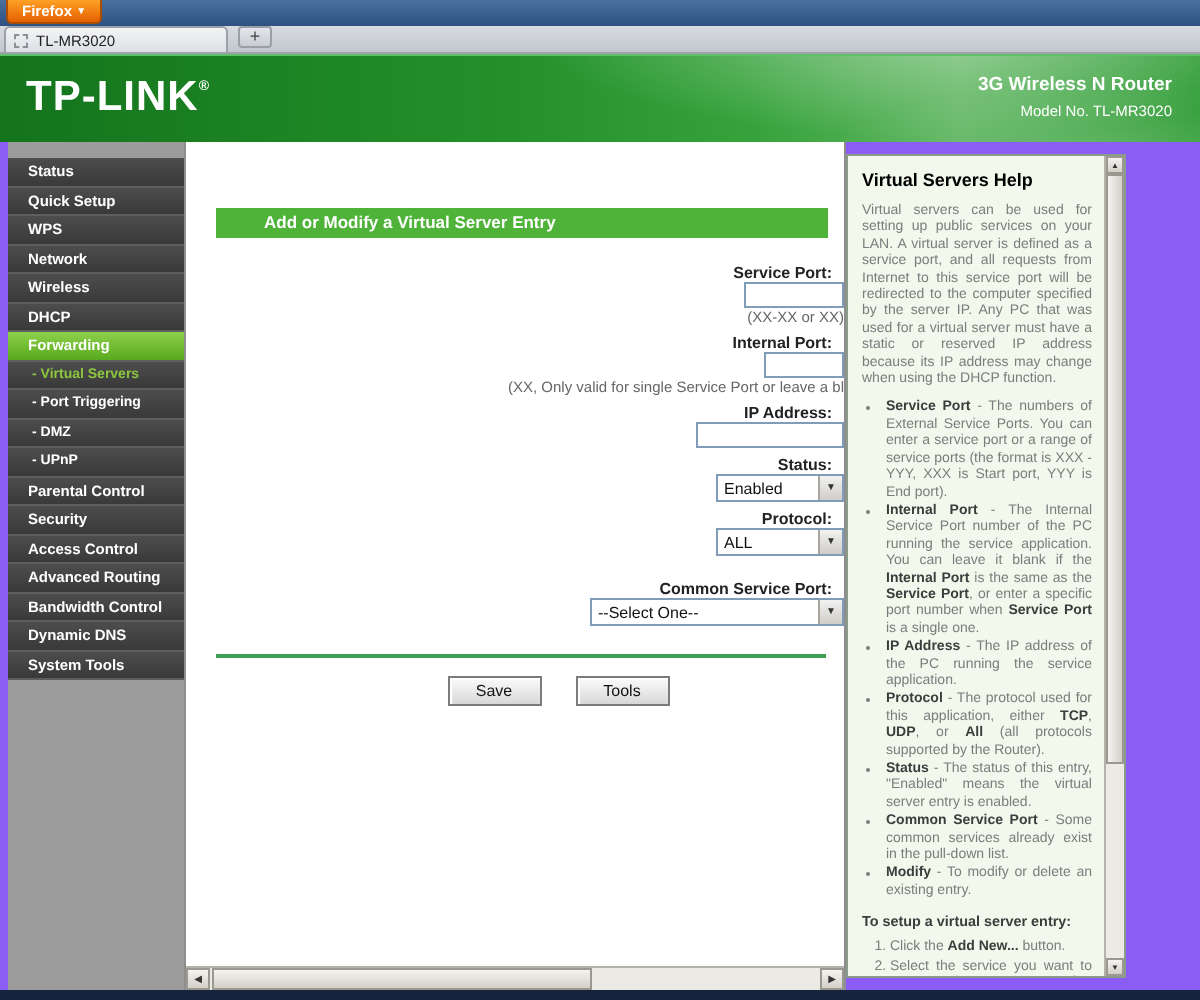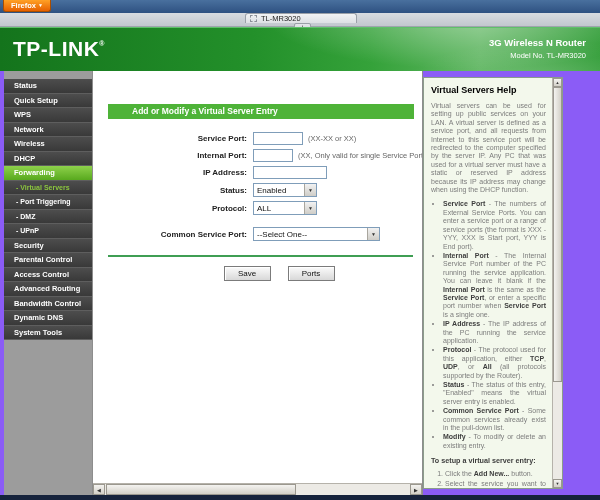--- a/index.html
+++ b/index.html
@@ -8,21 +8,21 @@
 
   
   .titlebar { height:13px; background:linear-gradient(to bottom,#49709e,#2e5181);
     position:relative; }
   .ff-btn { position:absolute; left:3px; top:0; height:12px; padding:0 7px;
     background:linear-gradient(to bottom,#ffa126,#e66000);
     border:1px solid #a94e00; border-top:none; border-radius:0 0 3px 3px;
     color:#fff; font-size:7.5px; font-weight:bold; line-height:11px; cursor:pointer; }
   .ff-btn .car { font-size:5px; vertical-align:1px; }
   .tabbar { height:14px; background:linear-gradient(to bottom,#d8dce1,#c2c7ce);
-    border-bottom:1px solid #9ea4ac; display:flex; align-items:center;flex-direction:column; }
+    border-bottom:1px solid #9ea4ac; display:flex; align-items:flex-start; }
   .tab { width:112px; height:13px; margin-left:2px; display:flex; align-items:center;
     background:linear-gradient(to bottom,#f2f3f5,#dde0e4);
     border:1px solid #9aa0a8; border-bottom:none; border-radius:3px 3px 0 0;
     padding:0 4px; font-size:7.5px; color:#222; }
   .favicon { width:7px; height:7px; border:1px dashed #8b9099; margin-right:4px; flex:none; }
   .newtab { width:17px; height:11px; margin-left:5px; margin-bottom:1px;
     background:linear-gradient(to bottom,#e3e6ea,#c8ccd2); border:1px solid #9aa0a8;
     border-radius:2px; font-size:9px; line-height:9px; text-align:center; color:#444; cursor:pointer; }
 
   
@@ -51,21 +51,21 @@
   .menu-item.sub { font-size:7px; padding-left:12px; }
   .menu-item.active { background:linear-gradient(to bottom,#8ed14b,#58a91e); }
   .menu-item.sub.selected { color:#8cc63f; }
 
   
   .main { width:331px; flex:none; background:#fff; border-left:1px solid #8d8d8d;
     border-right:1px solid #8d8d8d; position:relative; overflow:hidden; white-space:nowrap; }
   .form-title { margin:33px 8px 0 15px; height:15px; line-height:15px;
     background:#4eb338; color:#fff; font-size:8.5px; font-weight:bold; padding-left:24px; }
   .form-area { margin-top:13px; }
-  .form-row { display:flex; align-items:center; margin-bottom:4px; }
+  .form-row { display:flex; align-items:flex-end; margin-bottom:4px;flex-direction:column; }
   .f-label { width:160px; flex:none; text-align:right; padding-right:6px;
     font-size:8px; font-weight:bold; color:#222; }
   .f-input { height:13px; border:1px solid #7f9db9; font-size:8px; padding:0 2px;
     font-family:inherit; }
   .w48{width:50px;} .w38{width:40px;} .w72{width:74px;}
   .f-hint { font-size:7.5px; color:#666; margin-left:5px; }
   .select { height:14px; background:#fff; border:1px solid #7f9db9; display:flex;
     align-items:center; justify-content:space-between; cursor:pointer; }
   .sel-62{width:64px;} .sel-125{width:127px;}
   .sel-text { font-size:8px; color:#111; padding-left:3px; }
@@ -140,22 +140,22 @@
     <div class="menu-item">Quick Setup</div>
     <div class="menu-item">WPS</div>
     <div class="menu-item">Network</div>
     <div class="menu-item">Wireless</div>
     <div class="menu-item">DHCP</div>
     <div class="menu-item active">Forwarding</div>
     <div class="menu-item sub selected">- Virtual Servers</div>
     <div class="menu-item sub">- Port Triggering</div>
     <div class="menu-item sub">- DMZ</div>
     <div class="menu-item sub">- UPnP</div>
+    <div class="menu-item">Parental Control</div>
     <div class="menu-item">Security</div>
-    <div class="menu-item">Parental Control</div>
     <div class="menu-item">Access Control</div>
     <div class="menu-item">Advanced Routing</div>
     <div class="menu-item">Bandwidth Control</div>
     <div class="menu-item">Dynamic DNS</div>
     <div class="menu-item">System Tools</div>
   </div>
 
   <div class="main">
     <div class="form-title">Add or Modify a Virtual Server Entry</div>
     <div class="form-area">
@@ -191,21 +191,21 @@
       <div class="form-row">
         <span class="f-label">Common Service Port:</span>
         <div class="select sel-125">
           <span class="sel-text">--Select One--</span>
           <span class="sel-arrow">▼</span>
         </div>
       </div>
       <div class="sep"></div>
       <div class="btn-row">
         <button class="btn">Save</button>
-        <button class="btn">Ports</button>
+        <button class="btn">Tools</button>
       </div>
     </div>
     <div class="hscroll">
       <div class="sb-btn">◀</div>
       <div class="h-thumb"></div>
       <div class="h-spacer"></div>
       <div class="sb-btn">▶</div>
     </div>
   </div>
 

